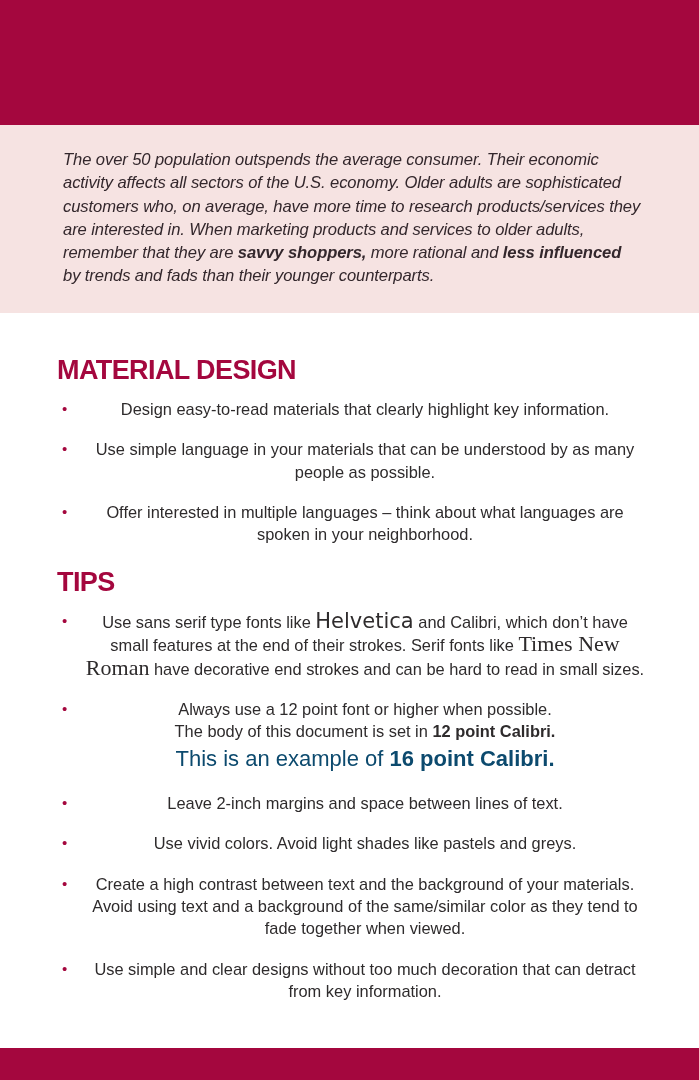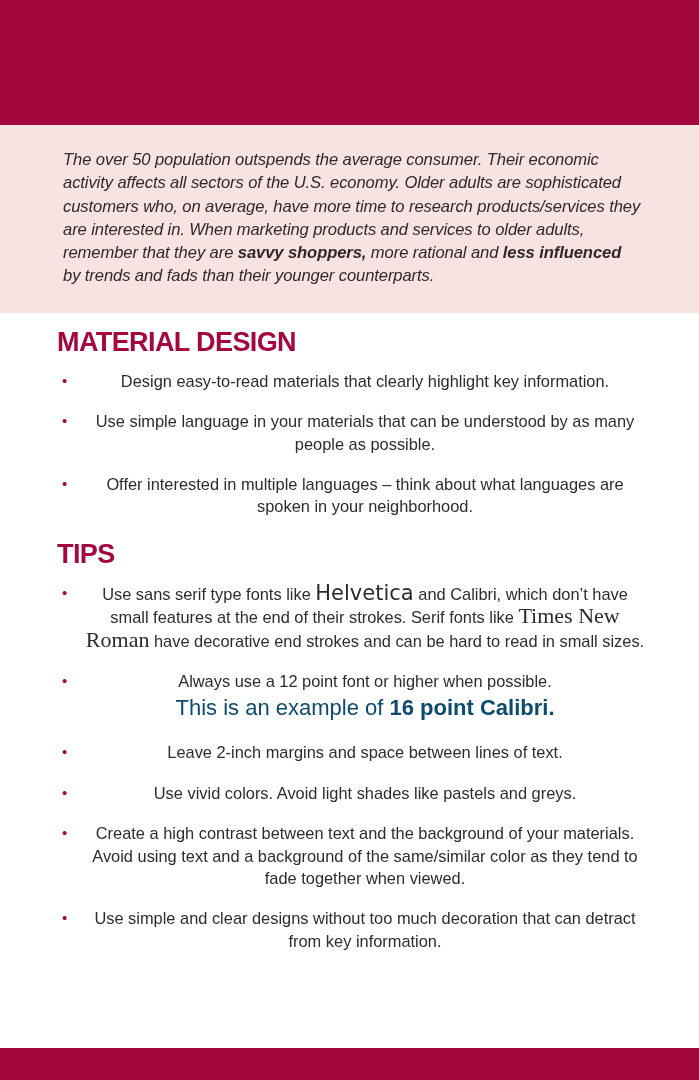--- a/index.html
+++ b/index.html
@@ -29,21 +29,21 @@
   }
 
   .content { padding: 0 50px 0 57px; }
 
   h2.section-heading {
     color: #A4073E;
     font-weight: bold;
     font-size: 27px;
     line-height: 30px;
     letter-spacing: -0.6px;
-    margin: 14px 0 13px 0;
+    margin: 42px 0 13px 0;
   }
   h2.tips-heading { margin-top: 21px; }
 
   ul.bullets { list-style: none; margin: 0; padding: 0; }
   ul.bullets li {
     display: flex;
     align-items: flex-start;
     margin: 0 0 18px 5px;
     font-size: 16.4px;
     line-height: 22.4px;
@@ -101,20 +101,21 @@
 
   <ul class="bullets">
     <li>
       <span class="dot">•</span>
       <span class="li-text"><span>Use sans serif type fonts like </span><span class="helv">Helvetica</span><span> and Calibri, which don’t have small features at the end of their strokes. Serif fonts like </span><span class="tnr">Times New Roman</span><span> have decorative end strokes and can be hard to read in small sizes.</span></span>
     </li>
     <li>
       <span class="dot">•</span>
       <span class="li-text">
         <div>Always use a 12 point font or higher when possible.</div>
+        <div><span>The body of this document is set in </span><span class="b">12 point Calibri.</span></div>
         <div class="big-line"><span>This is an example of </span><span class="b">16 point Calibri.</span></div>
       </span>
     </li>
     <li>
       <span class="dot">•</span>
       <span class="li-text">Leave 2-inch margins and space between lines of text.</span>
     </li>
     <li>
       <span class="dot">•</span>
       <span class="li-text">Use vivid colors. Avoid light shades like pastels and greys.</span>

